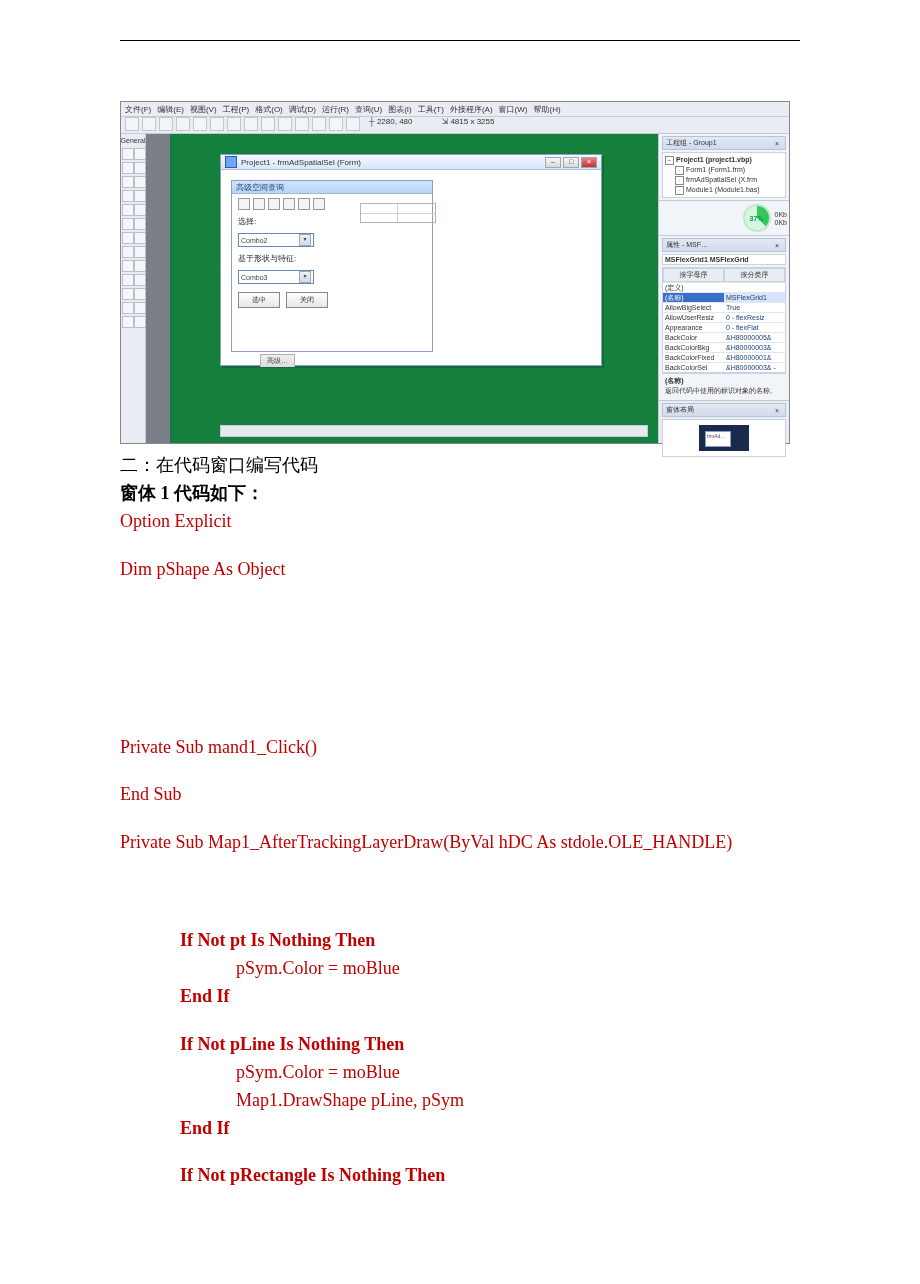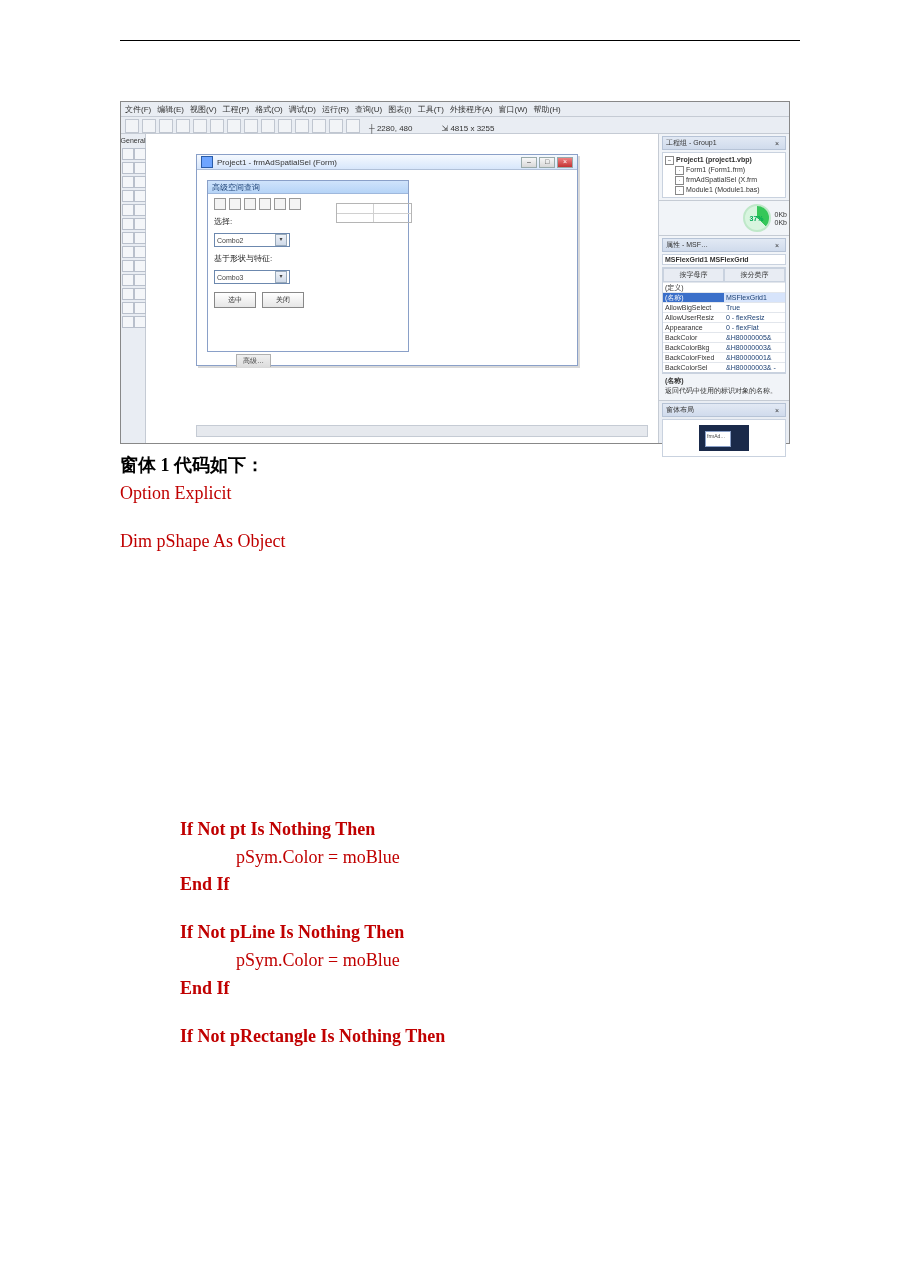--- a/index.html
+++ b/index.html
@@ -63,21 +63,21 @@
     display: flex;
     align-items: center;
     padding-left: 4px;
     gap: 6px;
   }
   .toolbar {
     height: 16px;
     background: #e9edf3;
     border-bottom: 1px solid #c5cbd4;
     display: flex;
-    align-items: flex-end;
+    align-items: flex-start;
     padding-left: 4px;
     gap: 3px;
   }
   .toolbar .btn {
     width: 12px; height: 12px;
     background: #f2f4f7;
     border: 1px solid #c0c6d0;
   }
   .ide-body {
     flex: 1;
@@ -101,21 +101,22 @@
     gap: 2px;
   }
   .toolbox-grid div {
     width: 10px; height: 10px;
     background: #f4f6f9;
     border: 1px solid #b9c0cc;
   }
   .mdi {
     flex: 1;
     position: relative;
-    background: #ffffff;
+    background: #15803d;
+    margin-left: 24px;
   }
   .form-window {
     position: absolute;
     left: 50px; top: 20px;
     width: 380px; height: 210px;
     background: #fff;
     border: 1px solid #8aa0c8;
     box-shadow: 2px 2px 0 rgba(0,0,0,.15);
     display:flex; flex-direction:column;
   }
@@ -433,36 +434,41 @@
           <div class="screen">
             <div class="f">frmAd…</div>
           </div>
         </div>
       </div>
     </div>
   </div>
 </div>
 
 <div class="doc" style="margin-top:8px">
+  <div class="cn">二：在代码窗口编写代码</div>
   <div>
     <span class="cn bold">窗体</span>
     <span class="bold"> </span><span class="bold">1</span><span class="bold"> </span>
     <span class="cn bold">代码如下：</span>
   </div>
   <div class="code">Option Explicit</div>
   <div style="height:20px"></div>
   <div class="code">Dim pShape As Object</div>
   <div style="height:150px"></div>
+  <div class="code">Private Sub mand1_Click()</div>
   <div style="height:20px"></div>
+  <div class="code">End Sub</div>
   <div style="height:20px"></div>
+  <div class="code">Private Sub Map1_AfterTrackingLayerDraw(ByVal hDC As stdole.OLE_HANDLE)</div>
   <div style="height:70px"></div>
   <div class="code indent1">If Not pt Is Nothing Then</div>
   <div class="code indent2">pSym.Color = moBlue</div>
   <div class="code indent1">End If</div>
   <div style="height:20px"></div>
   <div class="code indent1">If Not pLine Is Nothing Then</div>
   <div class="code indent2">pSym.Color = moBlue</div>
+  <div class="code indent2">Map1.DrawShape pLine, pSym</div>
   <div class="code indent1">End If</div>
   <div style="height:20px"></div>
   <div class="code indent1">If Not pRectangle Is Nothing Then</div>
 </div>
 
 </div>
 
 </body></html>

